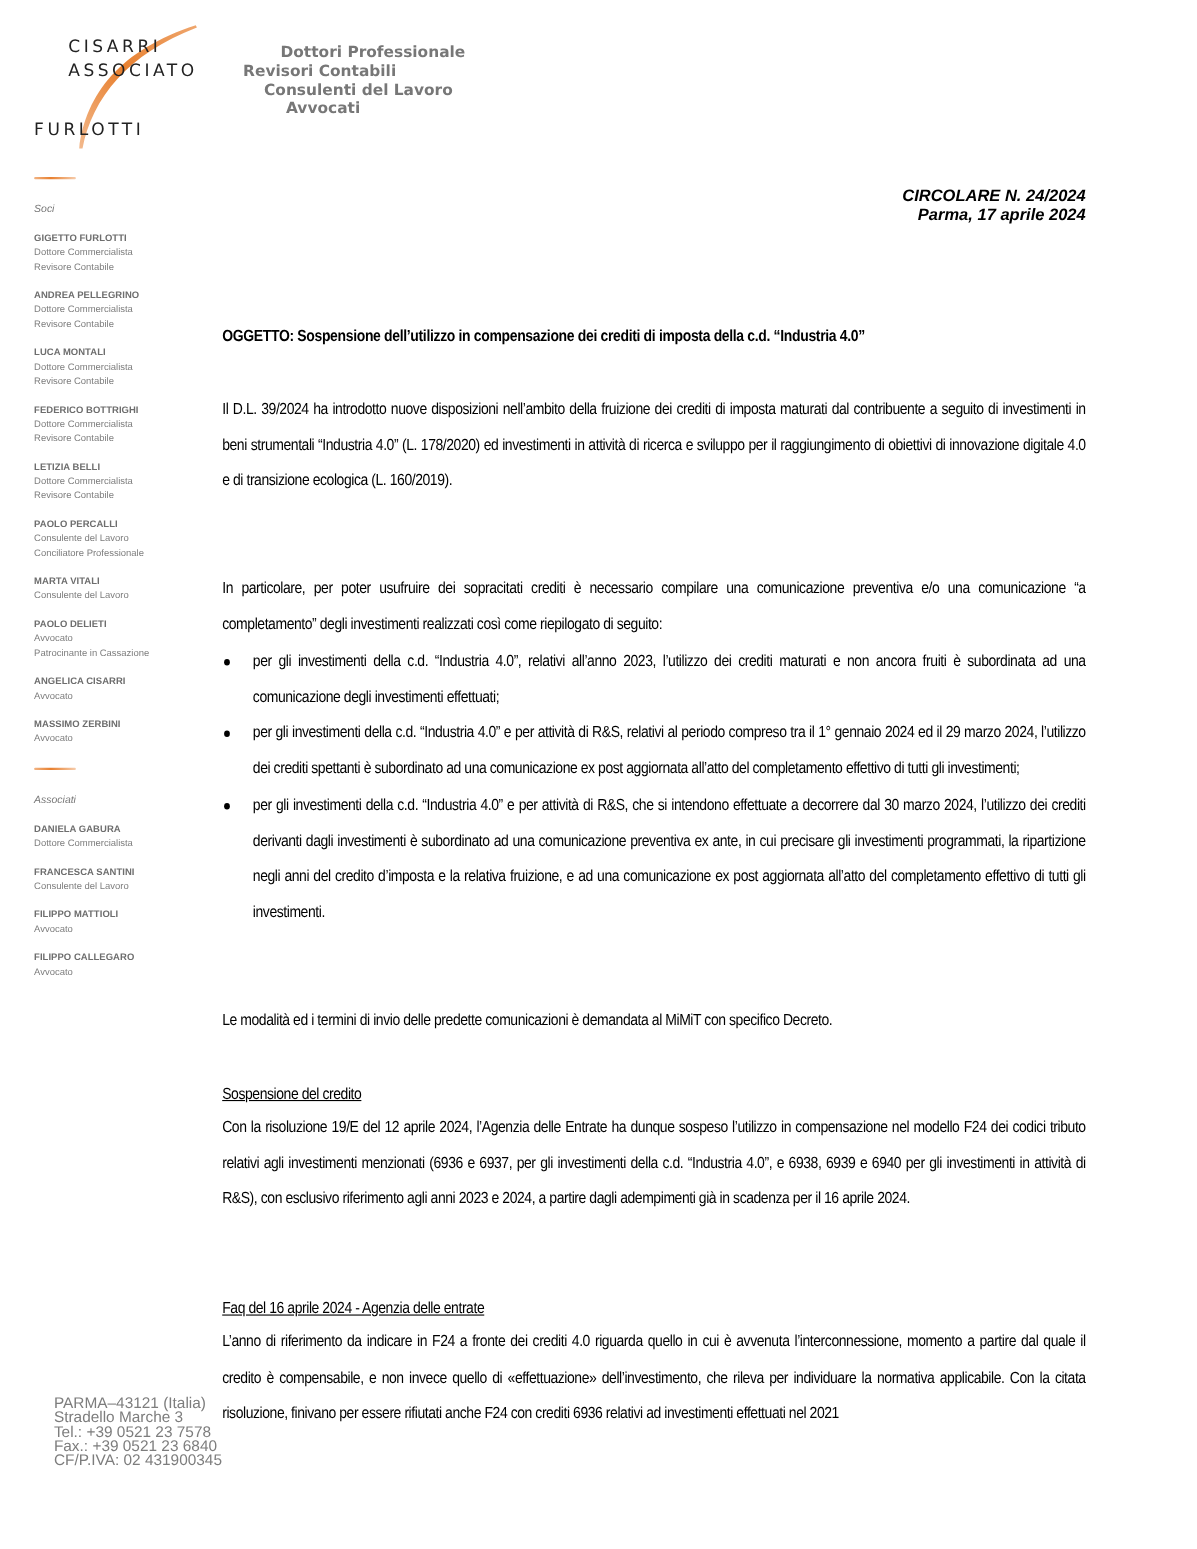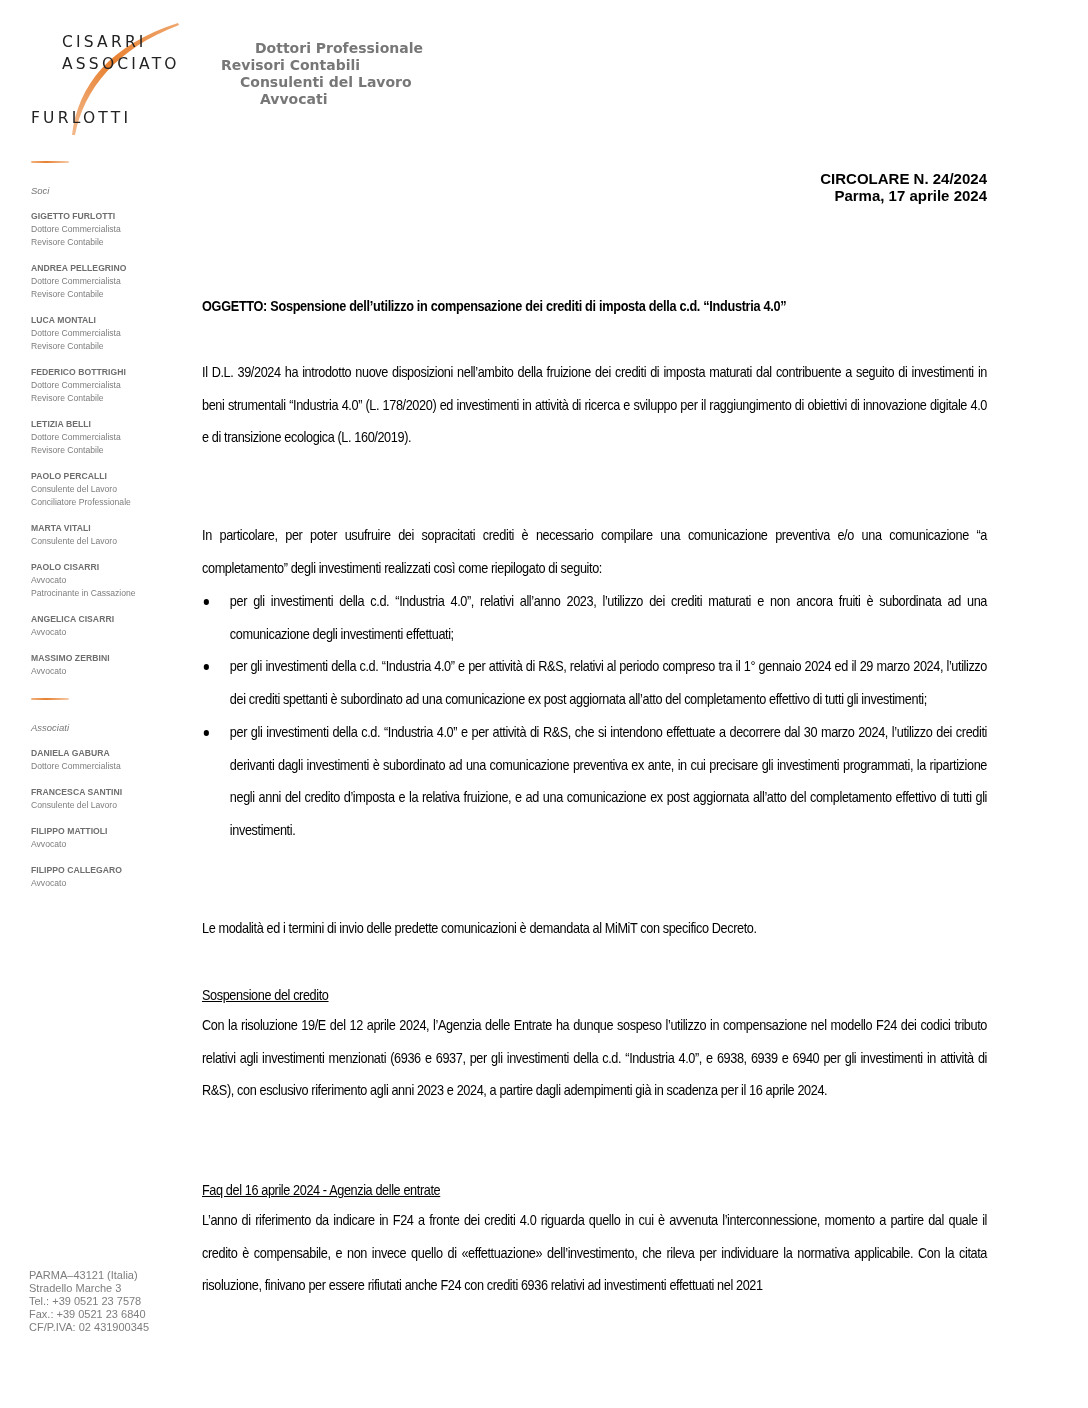--- a/index.html
+++ b/index.html
@@ -83,35 +83,36 @@
       color: #6e6e6e;
       letter-spacing: 0.05px;
     }
     .member-role {
       font-size: 8.6px;
       line-height: 13px;
       color: #7d7d7d;
     }
     .contacts {
       position: absolute;
-      left: 29px;
+      left: 49px;
       top: 1269px;
-      font-size: 11px;
+      font-size: 14px;
       line-height: 13px;
       color: #7d7d7d;
     }
 
     .circ-header {
       position: absolute;
       right: 101px;
       text-align: right;
       font-weight: bold;
       font-size: 15px;
       color: #000;
       white-space: nowrap;
+      font-style: italic;
     }
     .circ-number { top: 170px; }
     .circ-date { top: 187px; }
     .subject {
       position: absolute;
       left: 202px;
       top: 298px;
       font-weight: bold;
       font-size: 14.2px;
       white-space: nowrap;
@@ -229,21 +230,21 @@
       <div class="member">
         <div class="member-name">PAOLO PERCALLI</div>
         <div class="member-role">Consulente del Lavoro</div>
         <div class="member-role">Conciliatore Professionale</div>
       </div>
       <div class="member">
         <div class="member-name">MARTA VITALI</div>
         <div class="member-role">Consulente del Lavoro</div>
       </div>
       <div class="member">
-        <div class="member-name">PAOLO CISARRI</div>
+        <div class="member-name">PAOLO DELIETI</div>
         <div class="member-role">Avvocato</div>
         <div class="member-role">Patrocinante in Cassazione</div>
       </div>
       <div class="member">
         <div class="member-name">ANGELICA CISARRI</div>
         <div class="member-role">Avvocato</div>
       </div>
       <div class="member">
         <div class="member-name">MASSIMO ZERBINI</div>
         <div class="member-role">Avvocato</div>

